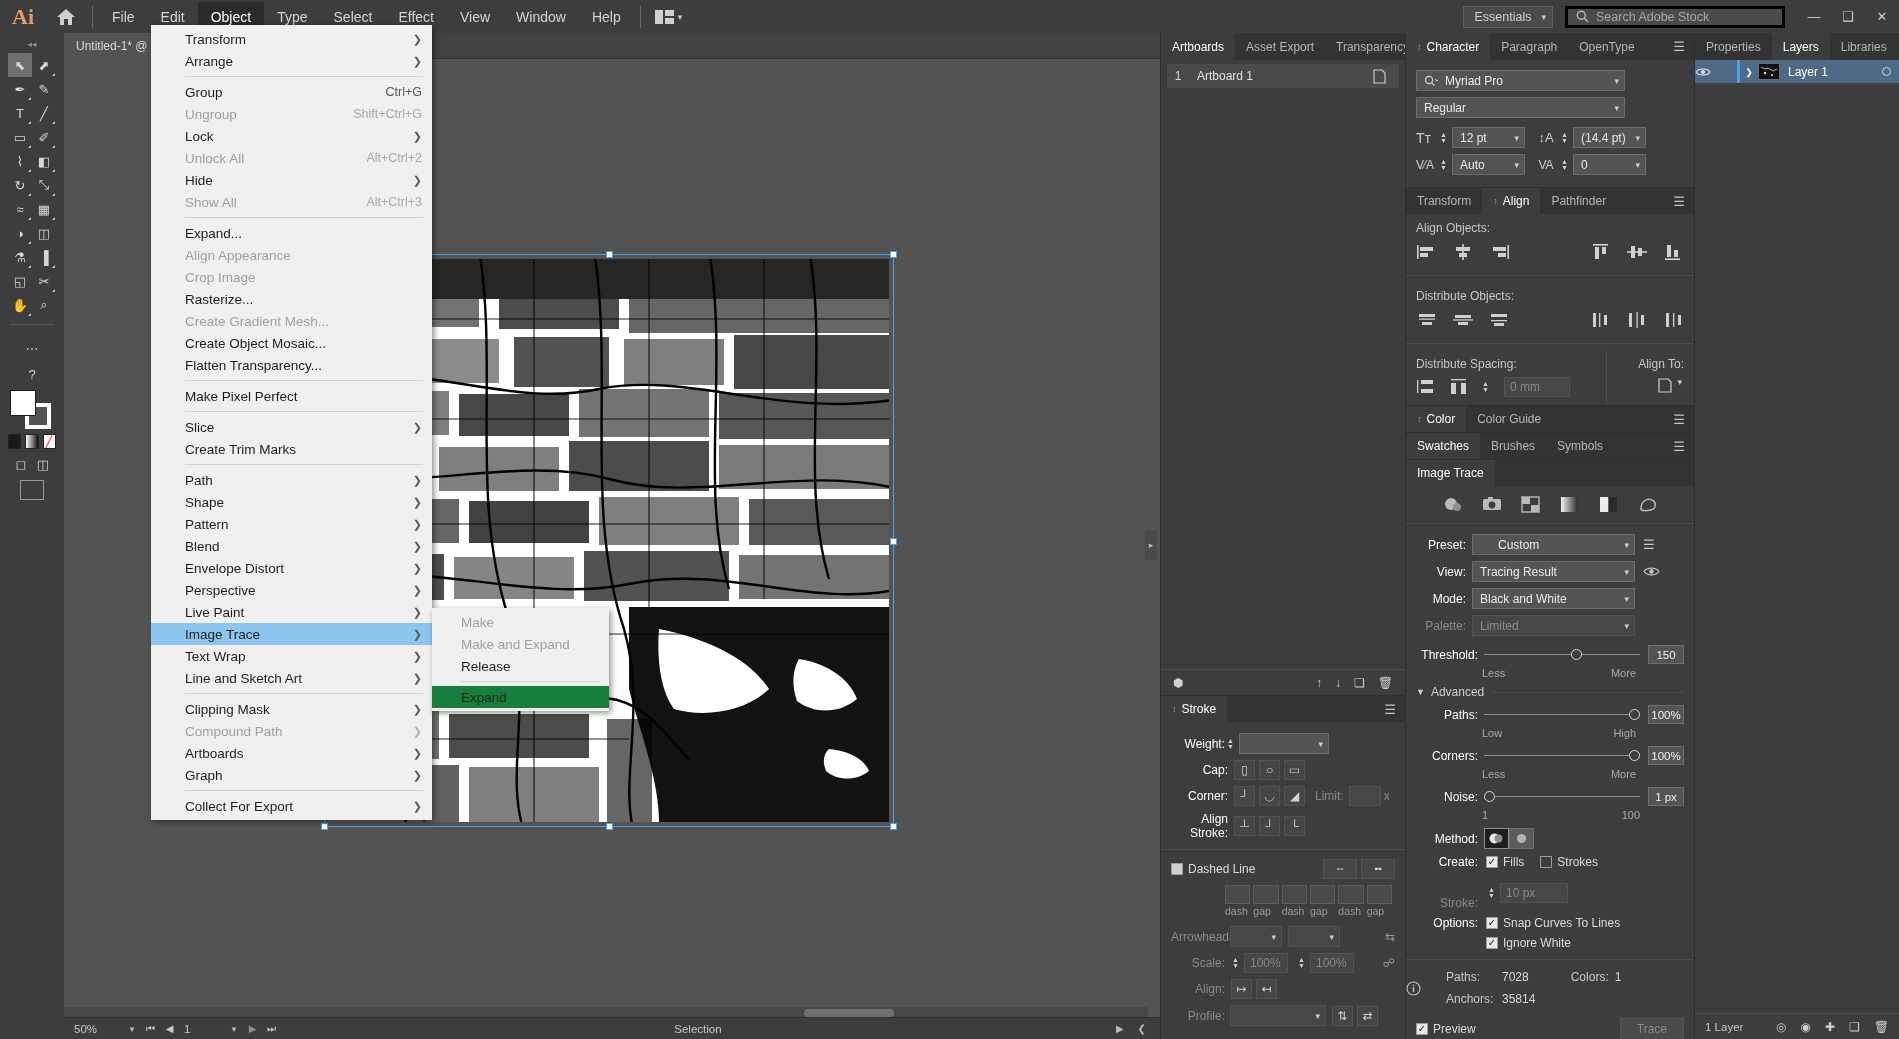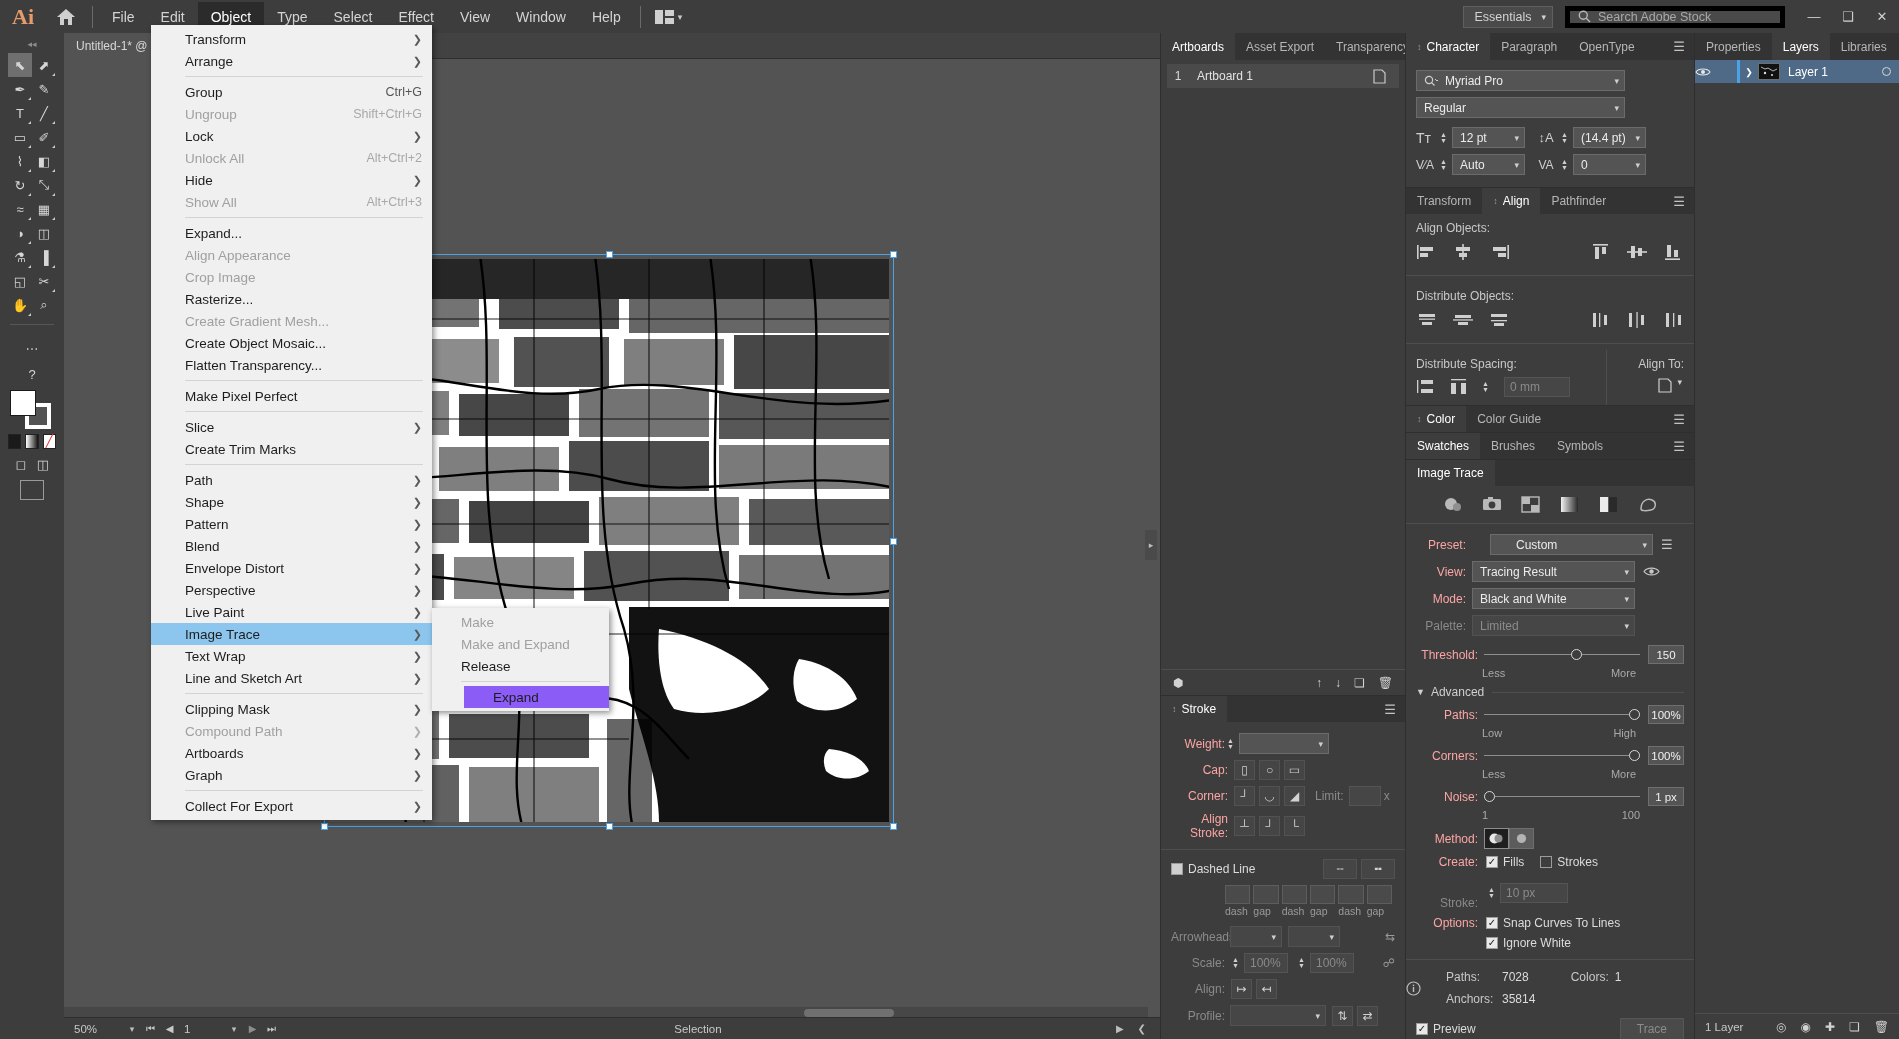--- a/index.html
+++ b/index.html
@@ -12,21 +12,21 @@
     background:#3d3d3d; display:flex; align-items:center; }
   .ai-logo { width:46px; text-align:center; color:#e79a6a; font-size:22px;
     font-weight:bold; font-family:"Liberation Serif", serif; }
   .home-icon { width:40px; display:flex; align-items:center; justify-content:center; }
   .mb-sep { width:1px; height:22px; background:#6a6a6a; margin:0 6px; }
   .menu-item { padding:7px 13px; font-size:14px; color:#d4d4d4; white-space:nowrap; }
   .menu-item.active { background:#2b2b2b; color:#fff; }
   .mb-right { margin-left:auto; display:flex; align-items:center; height:100%; }
   .ess-box { display:flex; align-items:center; background:#4a4a4a; border:1px solid #5f5f5f;
     height:22px; padding:0 6px 0 10px; font-size:12.5px; margin-right:12px; }
-  .search-box { display:flex; align-items:center; background:#4a4a4a; border:5px solid #000000;
+  .search-box { display:flex; align-items:center; background:#4a4a4a; border:3px solid #000000;
     height:22px; width:220px; padding:0 8px; font-size:12.5px; color:#a8a8a8; margin-right:12px; }
   .win-btns { display:flex; align-items:center; }
   .win-btn { width:34px; height:33px; display:flex; align-items:center; justify-content:center;
     font-size:13px; color:#cfcfcf; }
   .arrange-ic { display:flex; align-items:center; gap:4px; padding:0 8px; }
 
   
   .tabbar { position:absolute; left:64px; top:33px; width:1096px; height:26px;
     background:#424242; border-bottom:1px solid #2e2e2e; display:flex; align-items:center; }
   .doctab { height:26px; display:flex; align-items:center; padding:0 12px;
@@ -94,21 +94,21 @@
 
   .ptabs { display:flex; align-items:stretch; height:27px; background:#333; position:relative; }
   .ptab { display:flex; align-items:center; padding:0 11px; font-size:12px; color:#b6b6b6;
     background:#333; white-space:nowrap; }
   .ptab.on { background:#3d3d3d; color:#fff; }
   .ptab .grip { margin-right:5px; font-size:9px; color:#9a9a9a; }
   .pmenu { margin-left:auto; display:flex; align-items:center; padding:0 9px;
     font-size:13px; color:#c3c3c3; }
   .pbody { padding:8px 0; }
   .prow { display:flex; align-items:center; padding:3px 10px; font-size:12px; }
-  .plabel { color:#fca5a5; text-align:right; }
+  .plabel { color:#ffffff; text-align:right; }
   .sect-title { font-size:12px; color:#c8c8c8; padding:7px 10px 4px; }
   .hr { height:1px; background:#4e4e4e; margin:6px 0; }
 
   .field { background:#545454; border:1px solid #6b6b6b; height:20px; display:flex;
     align-items:center; padding:0 5px; font-size:12px; color:#eaeaea; }
   .field.dis { background:#464646; border-color:#545454; color:#8a8a8a; }
   .dd { background:#545454; border:1px solid #6b6b6b; height:21px; display:flex;
     align-items:center; justify-content:space-between; padding:0 5px 0 7px;
     font-size:12px; color:#ebebeb; }
   .dd.dis { background:#464646; border-color:#525252; color:#8b8b8b; }
@@ -192,21 +192,21 @@
   .omi .ar { margin-left:auto; font-size:11px; color:#5a5a5a; }
   .omi.dis .ar { color:#b0b0b0; }
   .osep { height:1px; background:#d3d3d3; margin:4px 9px 4px 34px; }
 
   
   .submenu { position:absolute; left:432px; top:608px; width:177px; background:#f0f0f0;
     color:#1d1d1d; font-size:13.5px; box-shadow:2px 2px 6px rgba(0,0,0,.45); z-index:70;
     padding:3px 0; }
   .smi { display:flex; align-items:center; height:22px; padding:0 10px 0 29px; }
   .smi.dis { color:#a0a0a0; }
-  .smi.hl { background:#8b5cf6;margin-left:32px; }
+  .smi.hl { background:#15803d; }
 
   svg { display:block; }
 </style>
 </head>
 <body>
 
 <div id="app">
 
   <div class="menubar">
     <div class="ai-logo">Ai</div>
@@ -833,21 +833,21 @@
           </div>
         <div class="it-ic">
             <svg width="20" height="17" viewBox="0 0 20 17">
               <path d="M3 13 C3 5 9 2 14 4 C19 6 18 13 13 14 C8 15 3 15 3 13 Z" fill="none" stroke="#b9b9b9" stroke-width="1.5"></path>
             </svg>
           </div>
       </div>
       <div class="hr" style="margin:0 0 7px;"></div>
       <div class="prow">
         <div class="plabel" style="width:50px;">Preset:</div>
-        <div class="dd" style="width:163px;margin-left:24px;padding-left:25px;">
+        <div class="dd" style="width:163px;margin-left:6px;padding-left:25px;">
           <span>Custom</span>
           <span class="cv">▾</span>
         </div>
         <div style="margin-left:8px;color:#c6c6c6;font-size:13px;">☰</div>
       </div>
       <div class="prow">
         <div class="plabel" style="width:50px;">View:</div>
         <div class="dd" style="width:163px;margin-left:6px;">
           <span>Tracing Result</span>
           <span class="cv">▾</span>

